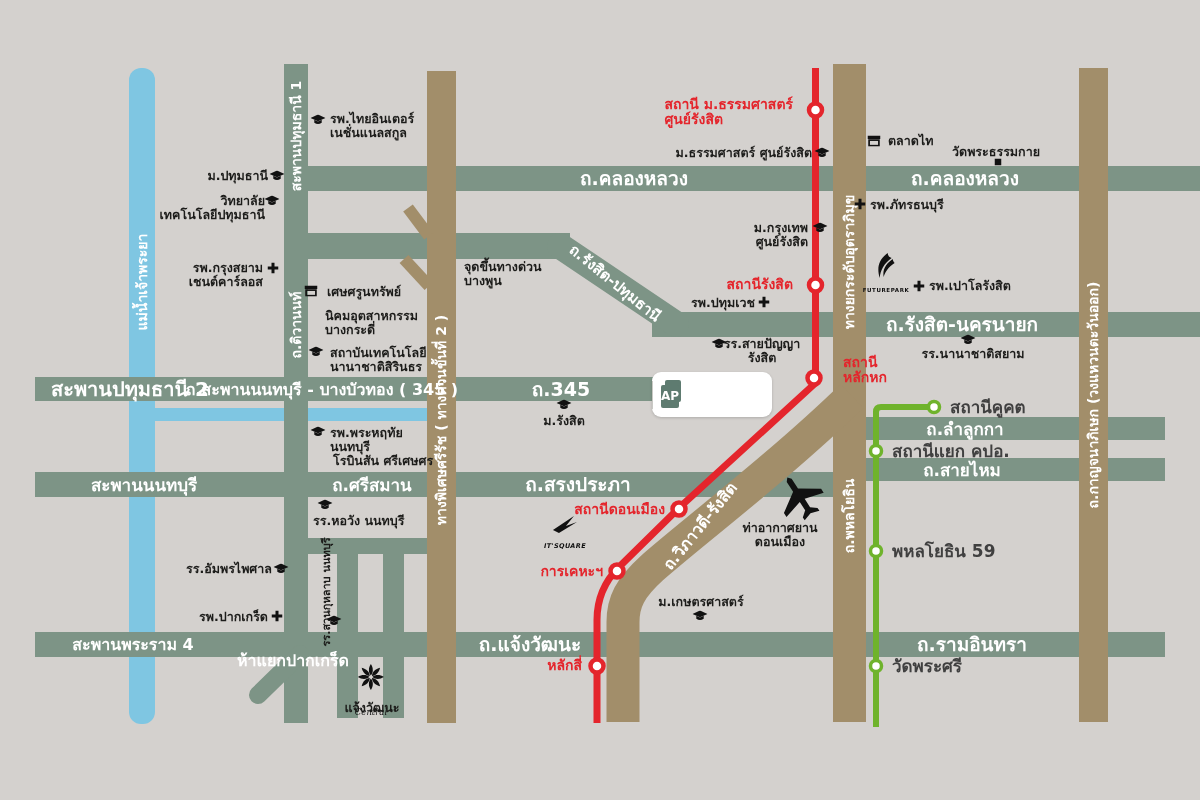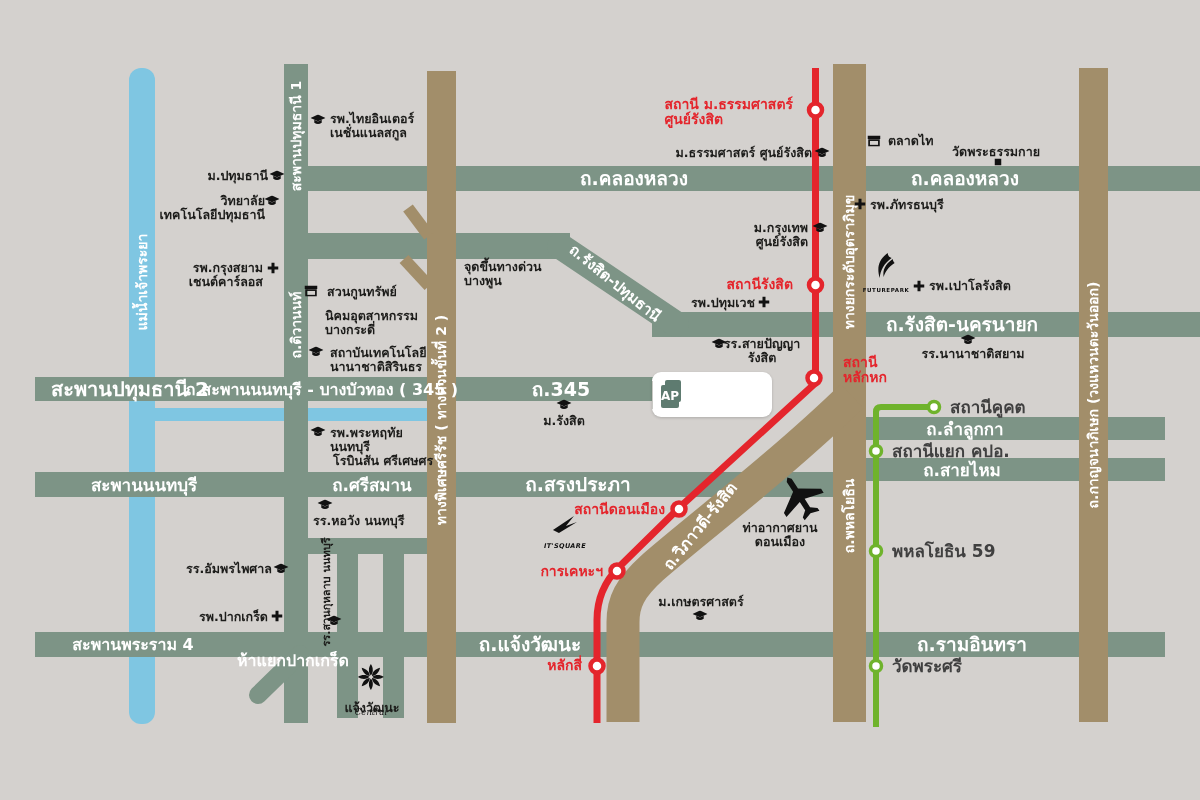--- a/index.html
+++ b/index.html
@@ -110,21 +110,21 @@
       </div>
       <div class="poi right" style="top: 194px; right: 935px;">
         <div>วิทยาลัย</div>
         <div>เทคโนโลยีปทุมธานี</div>
       </div>
       <div class="poi right" style="top: 261px; right: 937px;">
         <div>รพ.กรุงสยาม</div>
         <div>เชนต์คาร์ลอส</div>
       </div>
       <div class="poi" style="top: 285px; left: 327px;">
-        <div>สวนกูนทรัพย์</div>
+        <div>เศษศรูนทรัพย์</div>
       </div>
       <div class="poi" style="top: 309px; left: 325px;">
         <div>นิคมอุตสาหกรรม</div>
         <div>บางกระดี่</div>
       </div>
       <div class="poi" style="top: 346px; left: 330px;">
         <div>สถาบันเทคโนโลยี</div>
         <div>นานาชาติสิรินธร</div>
       </div>
       <div class="poi" style="top: 426px; left: 330px;">

